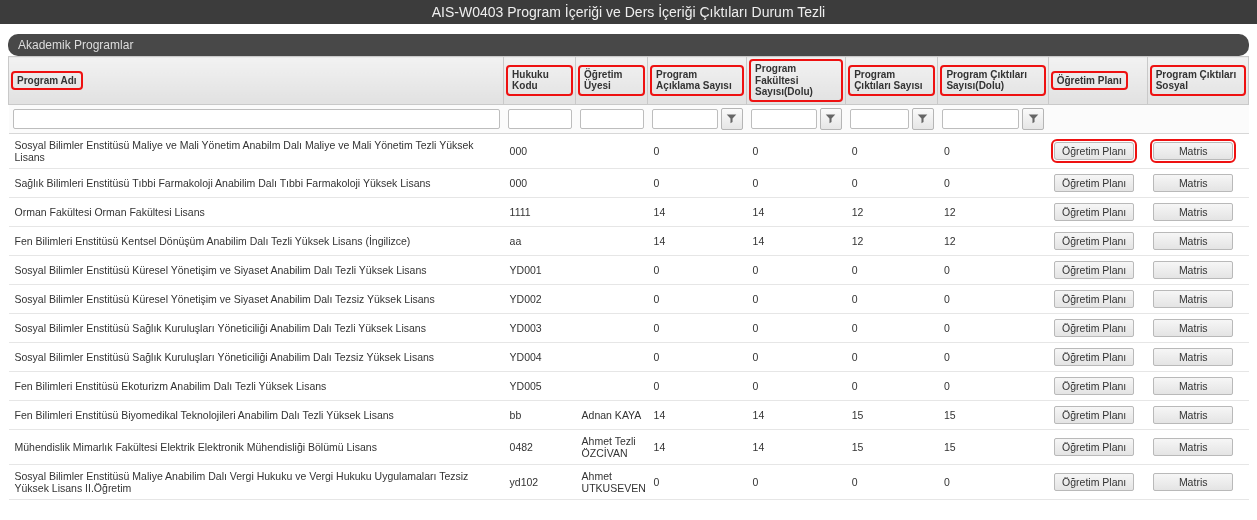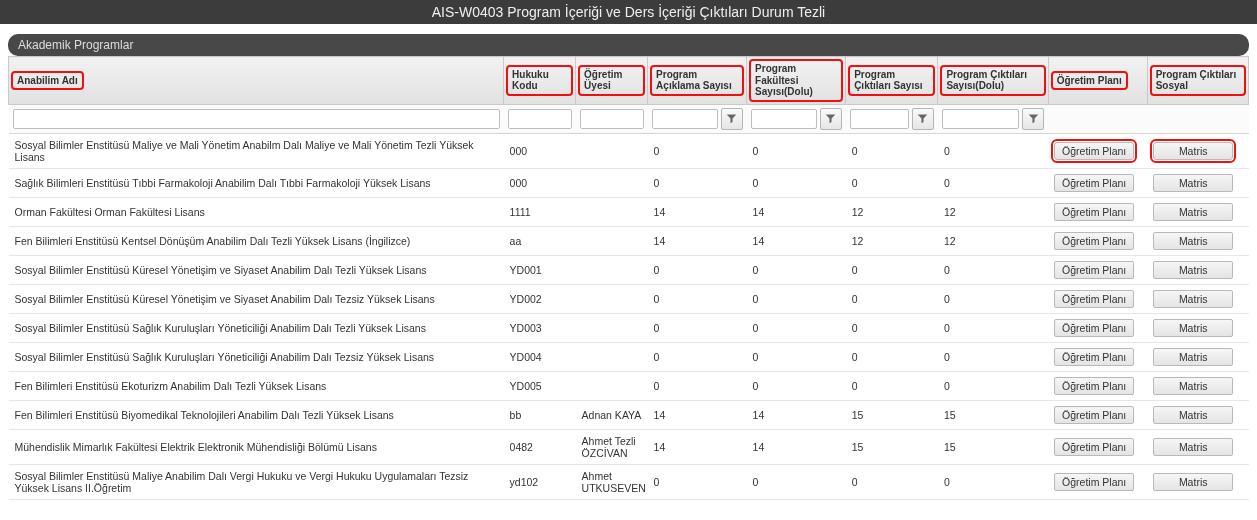--- a/index.html
+++ b/index.html
@@ -46,21 +46,21 @@
           <col class="c-teacher">
         <col class="c-n">
           <col class="c-n2">
           <col class="c-n3">
           <col class="c-n4">
         <col class="c-plan">
           <col class="c-matrix">
       </colgroup>
       <thead>
         <tr>
-          <th><span class="hl">Anabilim Adı</span></th>
+          <th><span class="hl">Program Adı</span></th>
           <th><span class="hl">Hukuku Kodu</span></th>
           <th><span class="hl">Öğretim Üyesi</span></th>
           <th><span class="hl">Program Açıklama Sayısı</span></th>
           <th><span class="hl">Program Fakültesi Sayısı(Dolu)</span></th>
           <th><span class="hl">Program Çıktıları Sayısı</span></th>
           <th><span class="hl">Program Çıktıları Sayısı(Dolu)</span></th>
           <th><span class="hl">Öğretim Planı</span></th>
           <th><span class="hl">Program Çıktıları Sosyal</span></th>
         </tr>
       </thead>

